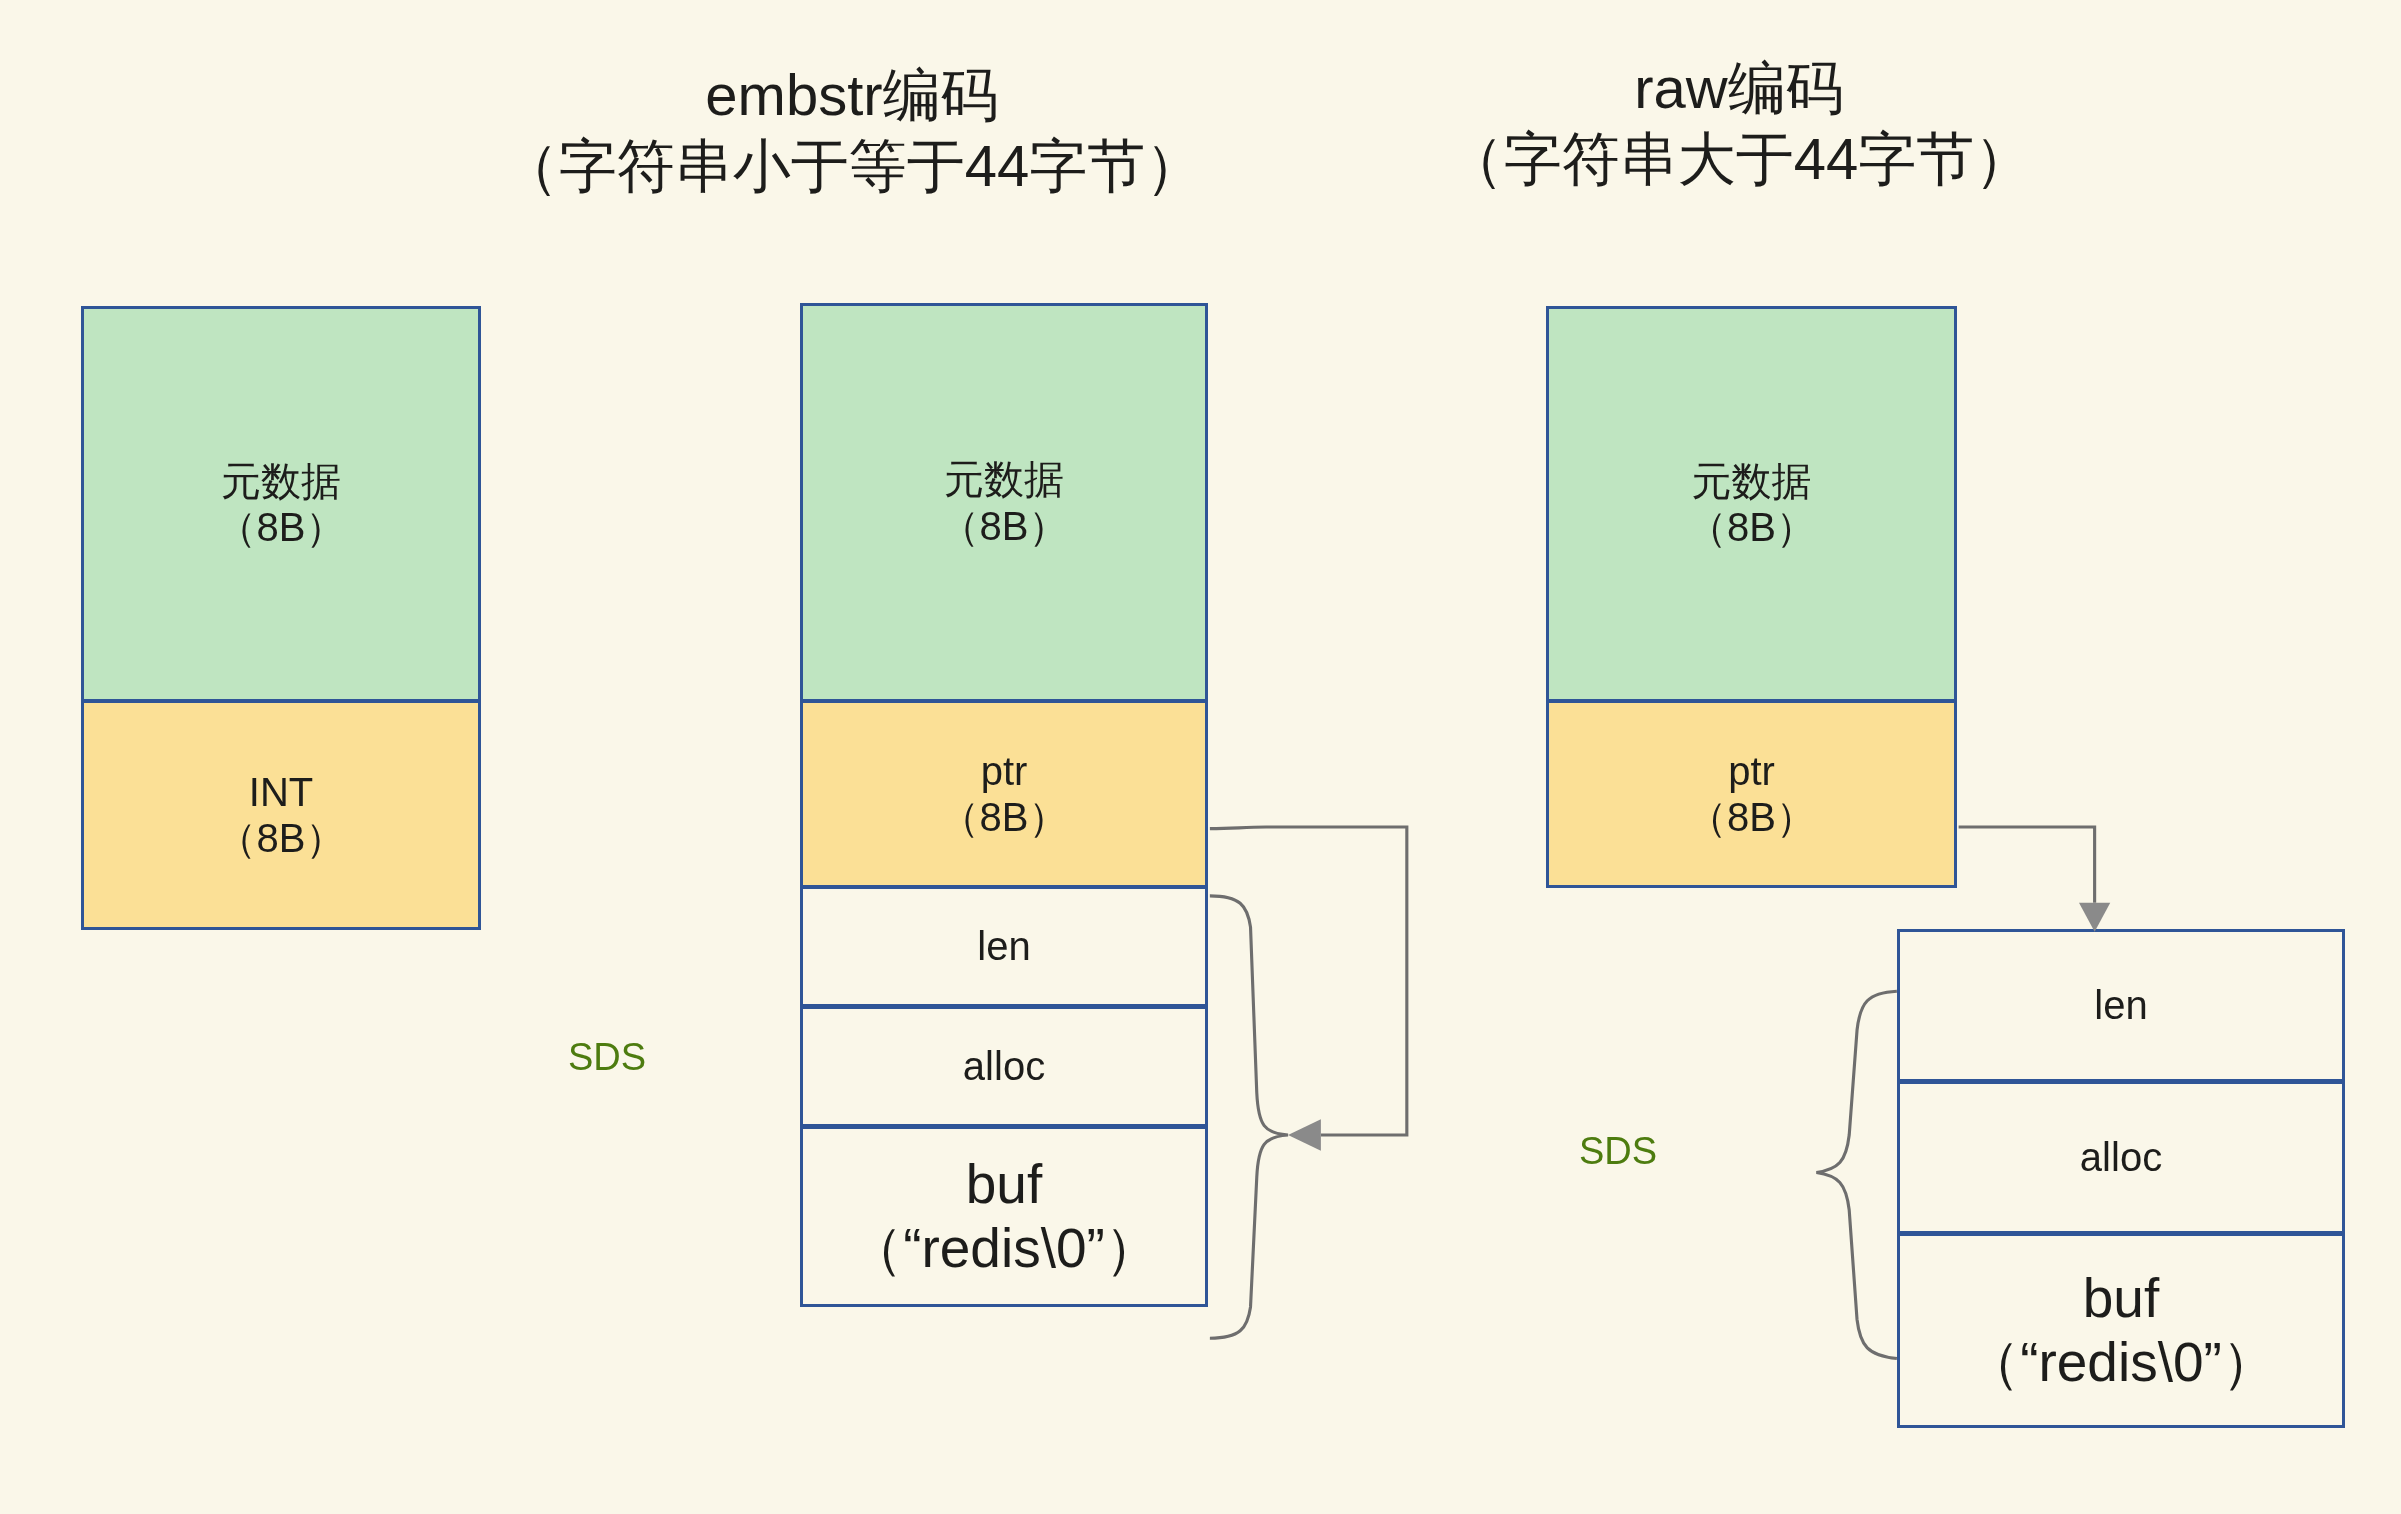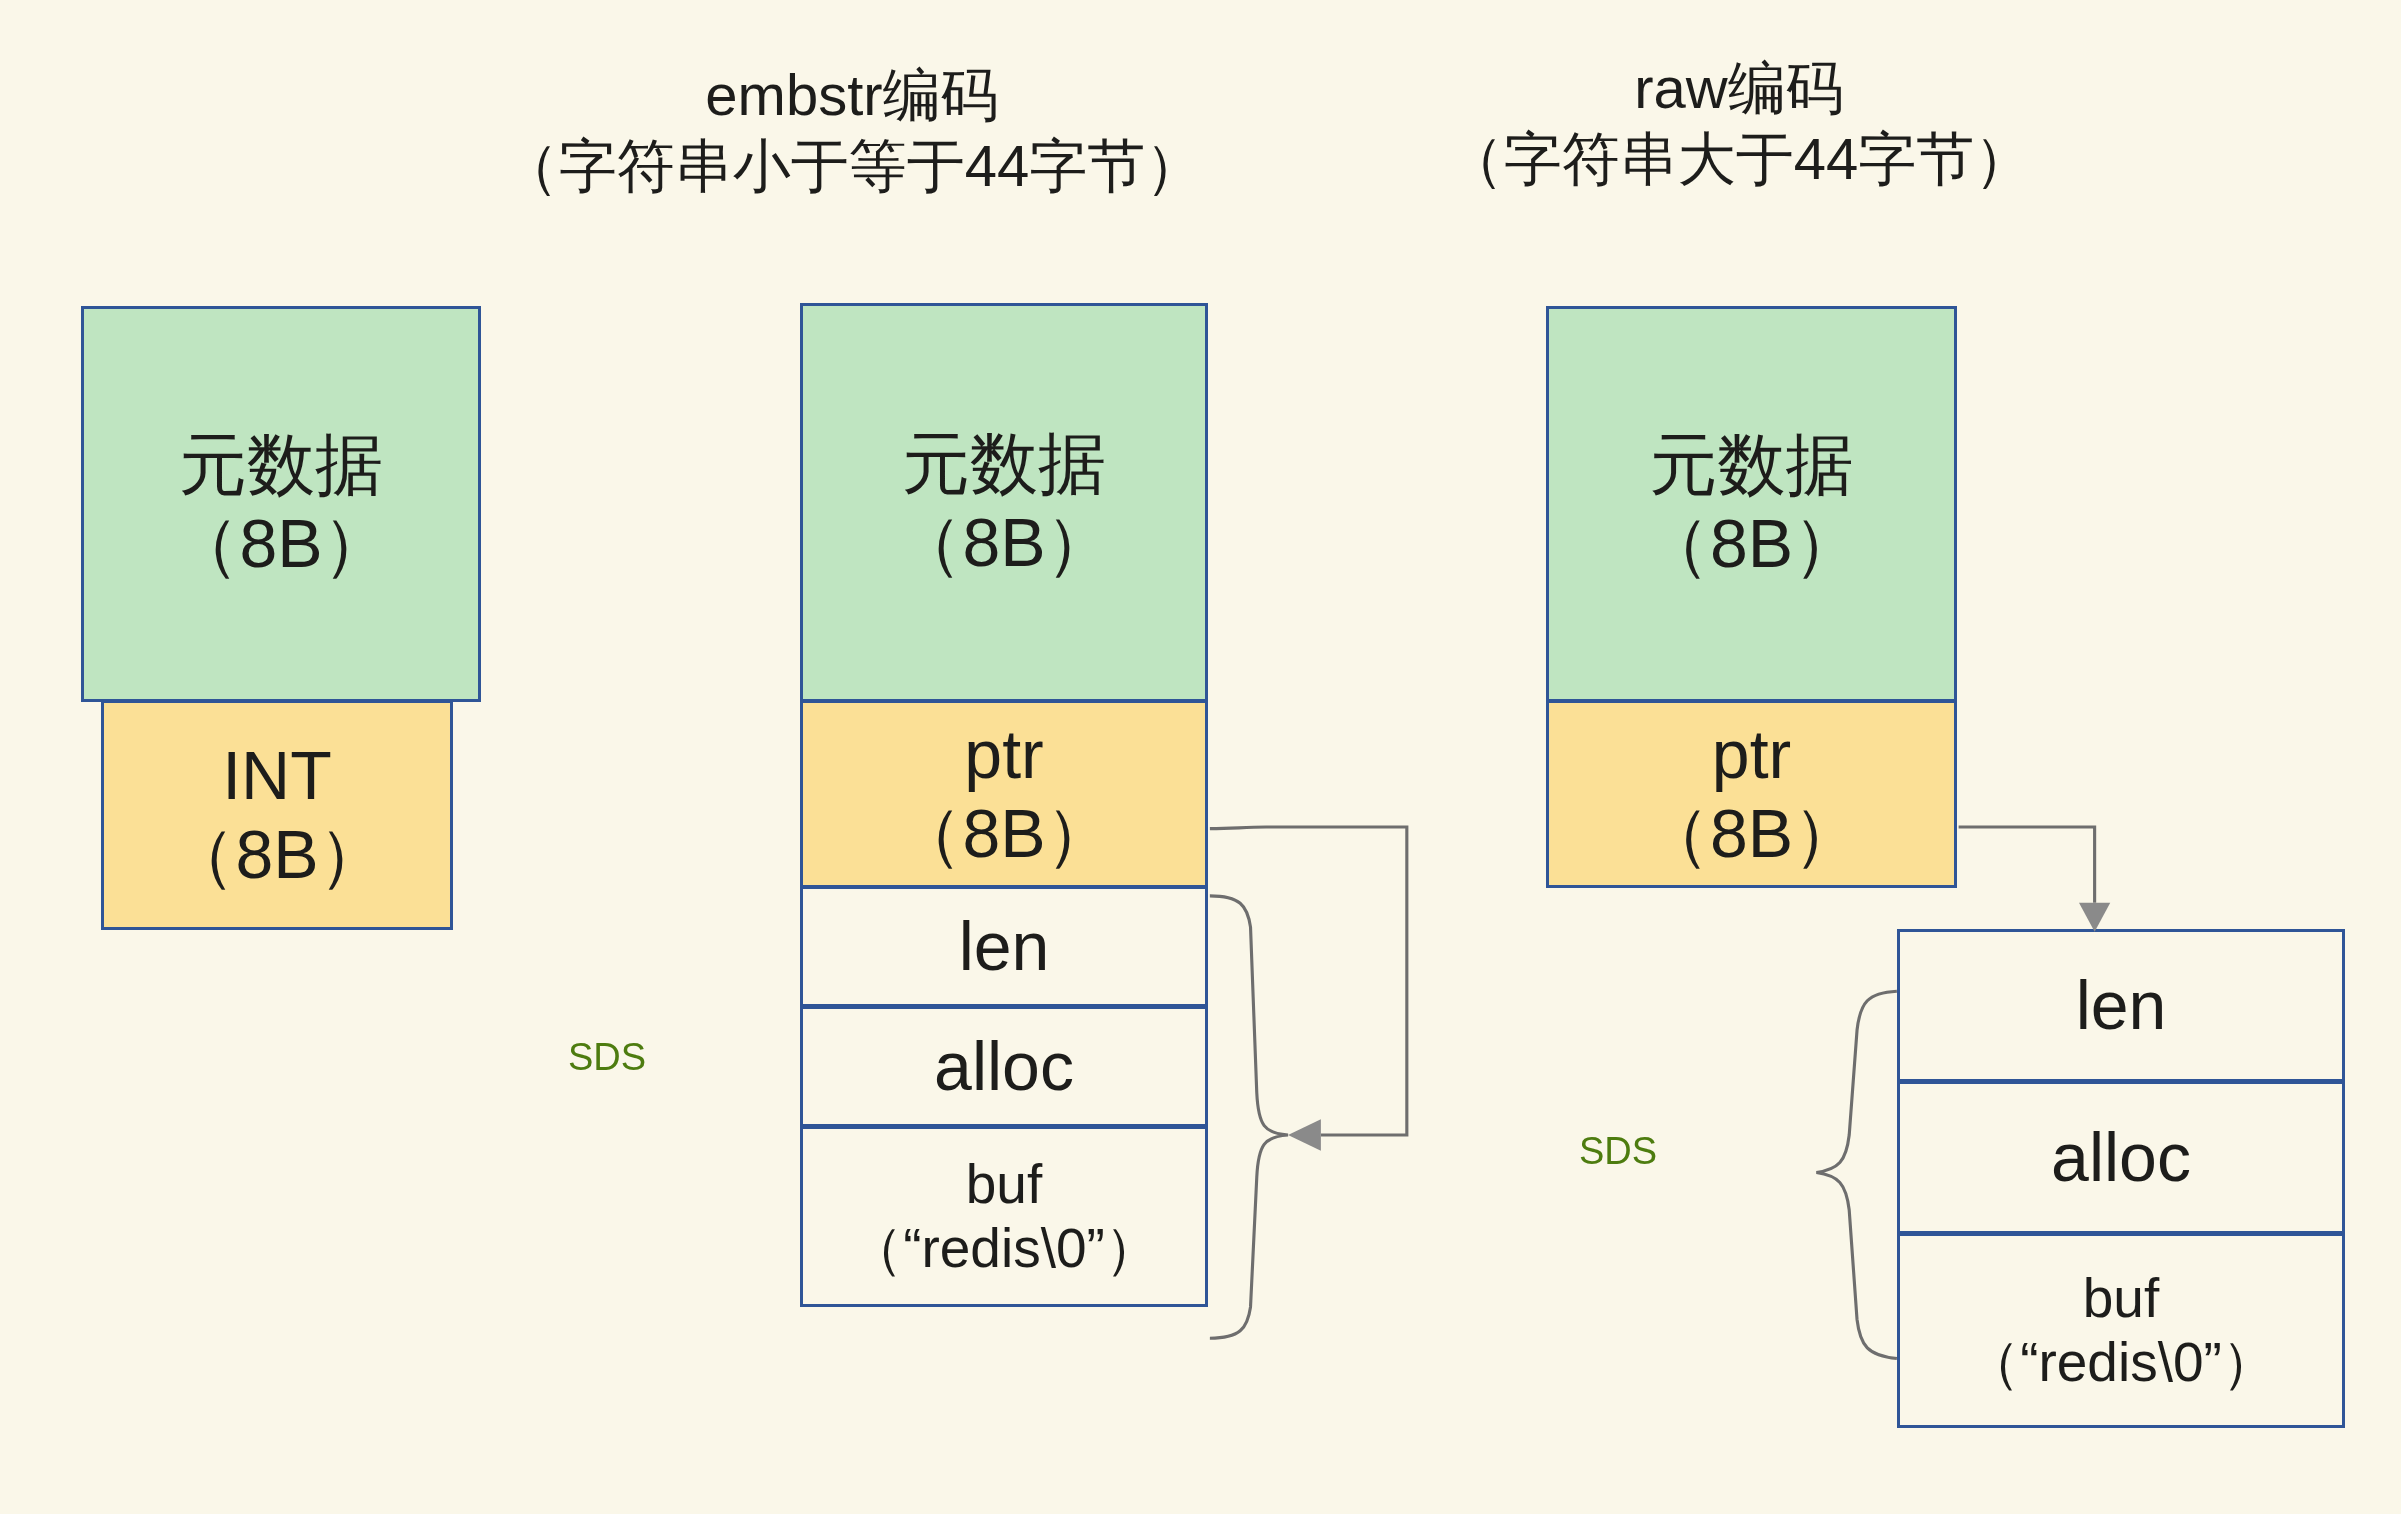--- a/index.html
+++ b/index.html
@@ -32,31 +32,31 @@
 
   
   .box {
     position: absolute;
     box-sizing: border-box;
     border: 3.1px solid #2f5597;
     display: flex;
     align-items: center;
     justify-content: center;
     text-align: center;
-    font-size: 68px;
+    font-size: 40px;
     line-height: 1.16;
     white-space: pre-line;
   }
   .green { background: #bfe5c1; }
   .yellow{ background: #fbe096; }
   .plain { background: #faf7e9; }
 
   
   #int-meta { left: 81px; top: 306px;  width: 400px; height: 396px; }
-  #int-val  { left: 81px; top: 700px;  width: 352px; height: 230px; margin-left: 20px; }
+  #int-val  { left: 81px; top: 700px;  width: 400px; height: 230px; }
 
   
   #emb-meta  { left: 800px; top: 303px;  width: 408px; height: 399px; }
   #emb-ptr   { left: 800px; top: 700px;  width: 408px; height: 188px; }
   #emb-len   { left: 800px; top: 886px; width: 408px; height: 121px; }
   #emb-alloc { left: 800px; top: 1006px; width: 408px; height: 121px; }
   #emb-buf   { left: 800px; top: 1126px; width: 408px; height: 181px;
                font-size: 55px; }
 
   

